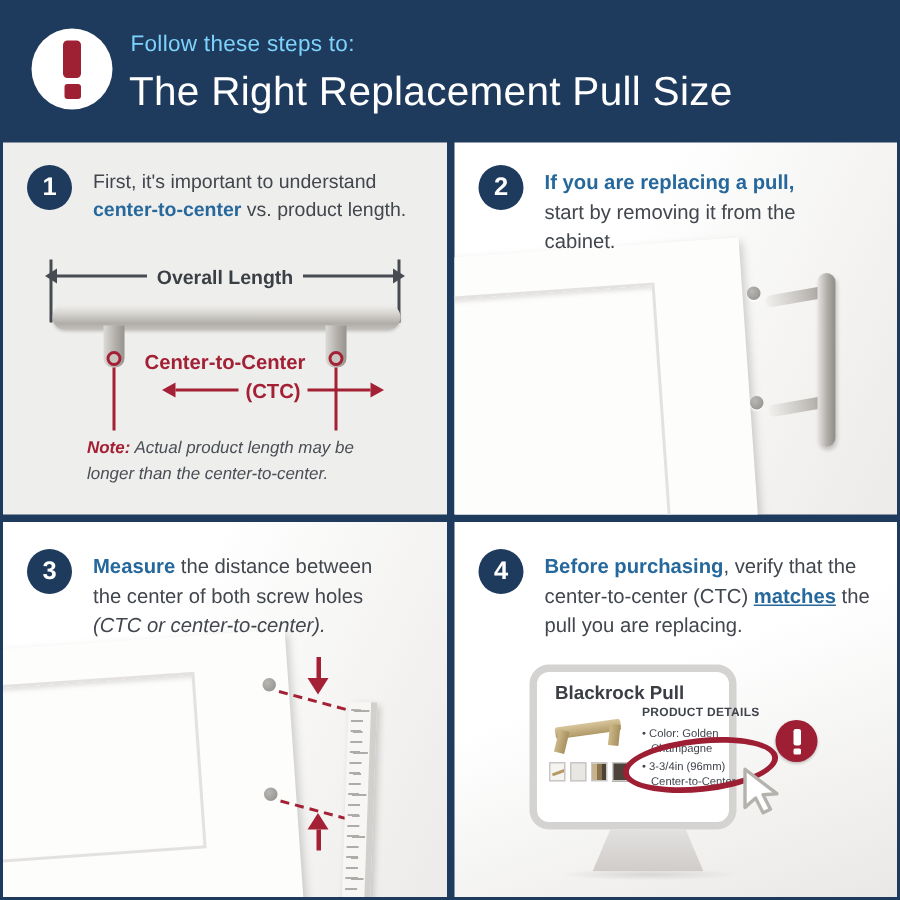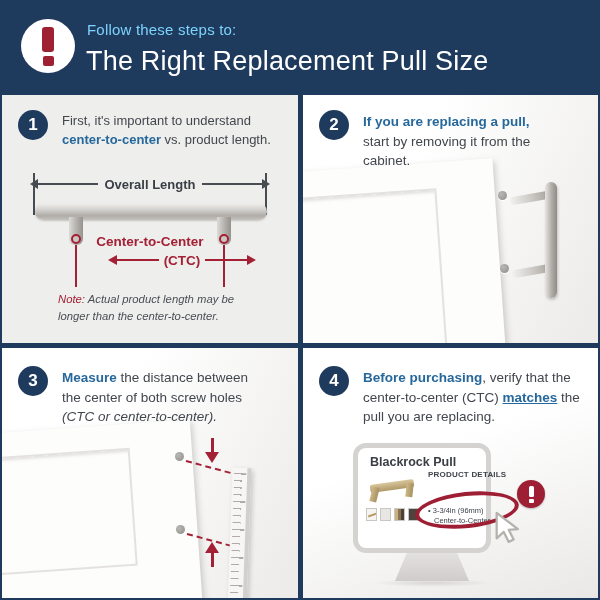--- a/index.html
+++ b/index.html
@@ -49,21 +49,21 @@
   .red-vline { position:absolute; top:150px; width:2px; height:42px; background:#a32035; }
   .ctc-l1 { position:absolute; left:74px; top:139px; width:148px; text-align:center;
     color:#a32035; font-weight:bold; font-size:13.5px; }
   .ctc-row { position:absolute; left:74px; top:157px; width:148px; height:16px; display:flex; align-items:center;margin-left:32px; }
   .ctc-row .line { flex:1; height:2px; background:#a32035; }
   .ctc-row .lbl { color:#a32035; font-weight:bold; font-size:13.5px; padding:0 5px; white-space:nowrap; }
   .arr.rleft  { border-top:5px solid transparent; border-bottom:5px solid transparent; border-right:9px solid #a32035; }
   .arr.rright { border-top:5px solid transparent; border-bottom:5px solid transparent; border-left:9px solid #a32035; }
   .note { position:absolute; left:56px; top:196px; width:205px; font-size:11.3px; font-style:italic;
     color:#4a4e55; line-height:1.5; }
-  .note .nlab { color:#a32035; font-weight:normal; }
+  .note .nlab { color:#a32035; font-weight:bold; }
 
   
   .door { position:absolute; background:#fdfdfc; box-shadow:2px 3px 6px rgba(120,118,115,.35); }
   .door-inner { position:absolute; border:2px solid #e4e2e0; box-shadow:inset 2px 2px 3px rgba(180,178,175,.35); }
   .hole { position:absolute; width:9px; height:9px; border-radius:50%;
     background:radial-gradient(circle at 35% 35%, #b9b7b4, #8f8d8a); box-shadow:0 1px 1px #fff; }
 
   
   .vbar { position:absolute; left:242px; top:87px; width:12px; height:116px; border-radius:6px;
     background:linear-gradient(to right,#e7e5e2,#b0ada9 55%,#8f8c88); box-shadow:1px 2px 3px rgba(0,0,0,.2); }
@@ -226,20 +226,24 @@
         <div class="gleg1"></div>
         <div class="gleg2"></div>
       </div>
       <div class="thumbs">
         <div class="thumb t1"></div>
         <div class="thumb t2"></div>
         <div class="thumb t3"></div>
         <div class="thumb t4"></div>
       </div>
       <div class="pd pd-h" style="top:22px;">PRODUCT DETAILS</div>
+      <div class="pd" style="top:36px;">
+        <span class="pd-line"><span>• </span><span>Color: Golden</span></span>
+        <span class="pd-ind">Champagne</span>
+      </div>
       <div class="pd" style="top:58px;">
         <span class="pd-line"><span>• </span><span>3-3/4in (96mm)</span></span>
         <span class="pd-ind">Center-to-Center</span>
       </div>
     </div>
     <div class="red-ellipse"></div>
     <div class="excl-badge">
       <div class="b1"></div>
       <div class="b2"></div>
     </div>

